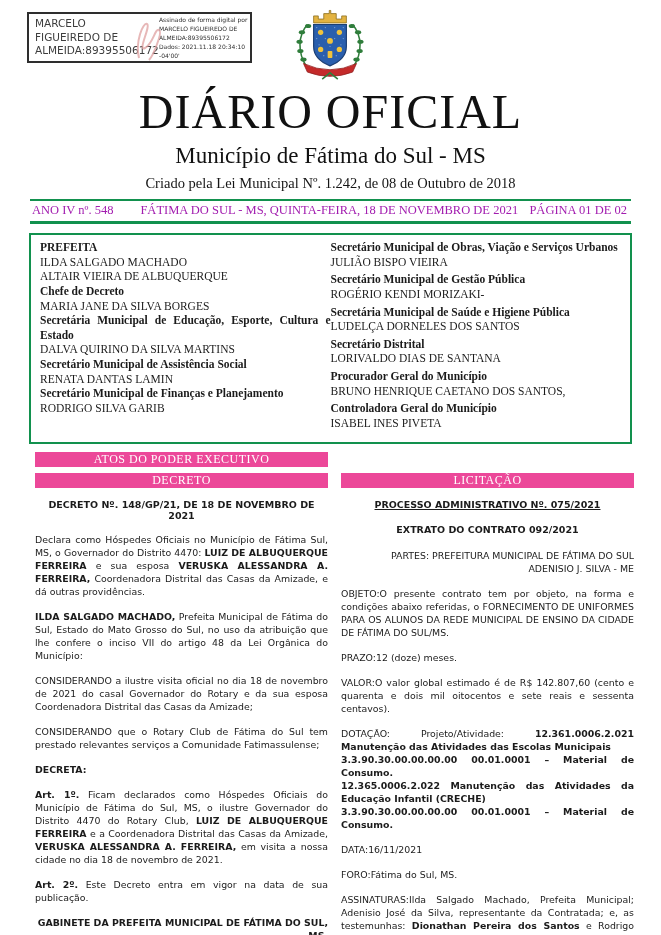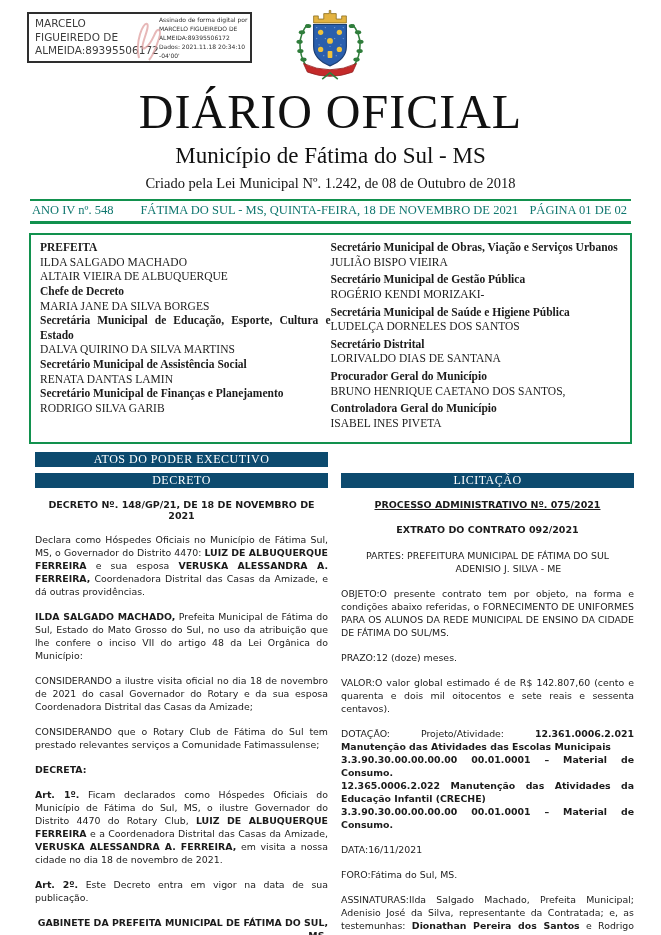--- a/index.html
+++ b/index.html
@@ -32,37 +32,37 @@
   .masthead { padding-top:88px; text-align:center; font-family:"Liberation Serif", serif; color:#111; }
   .m-title { font-size:48px; line-height:1.02; letter-spacing:1px; }
   .m-sub   { font-size:23px; line-height:1.1; margin-top:6px; }
   .m-tag   { font-size:14.5px; margin-top:7px; color:#151515;font-family:Liberation Serif, serif; }
 
   
   .infobar {
     margin:7px 30px 0 30px;
     border-top:2px solid #12914e; border-bottom:3px solid #12914e;
     display:flex; align-items:baseline; padding:2px 4px 3px 2px;
-    font-family:"Liberation Serif", serif; font-size:12.5px; color:#0f766e;
+    font-family:"Liberation Serif", serif; font-size:12.5px; color:#a21caf;
   }
   .ib-date { flex:1; margin-left:27px; }
   .ib-page { text-align:right; }
 
   
   .officials {
     margin:9px 29px 0 29px; border:2px solid #12914e;
     display:flex; padding:5px 9px 9px 9px; box-sizing:border-box;
   }
   .off-col { width:50%; font-family:"Liberation Serif", serif; font-size:11.5px; line-height:1.27; }
   .off-role { font-weight:bold; text-align:justify; }
   .off-entry.gap { margin-bottom:3px; }
 
   
   .bar {
-    height:15px; background:#0c4a6e; color:#ffffff;
+    height:15px; background:#ec4899; color:#ffffff;
     font-family:"Liberation Serif", serif; font-size:12px; line-height:15px;
     text-align:center; letter-spacing:0.5px;
   }
   .bar-atos { width:293px; margin:8px 0 0 35px; }
 
   
   .columns { display:flex; gap:13px; margin:6px 0 0 35px; }
   .col { width:293px; }
 
   .h-decree { font-weight:bold; text-align:center; font-size:9.5px; margin:11px 0 12px 0; }
@@ -219,21 +219,21 @@
           <p class="para"><span class="b">Art. 1º.</span><span> Ficam declarados como Hóspedes Oficiais do Município de Fátima do Sul, MS, o ilustre Governador do Distrito 4470 do Rotary Club, </span><span class="b">LUIZ DE ALBUQUERQUE FERREIRA</span><span> e a Coordenadora Distrital das Casas da Amizade, </span><span class="b">VERUSKA ALESSANDRA A. FERREIRA,</span><span> em visita a nossa cidade no dia 18 de novembro de 2021.</span></p>
           <p class="para"><span class="b">Art. 2º.</span><span> Este Decreto entra em vigor na data de sua publicação.</span></p>
           <p class="para" style="text-align: right;"><span class="b">GABINETE DA PREFEITA MUNICIPAL DE FÁTIMA DO SUL, MS,</span></p>
         </div>
     </div>
     <div class="col">
       <div class="bar">LICITAÇÃO</div>
       <div class="h-proc">PROCESSO ADMINISTRATIVO Nº. 075/2021</div>
       <div class="h-extr">EXTRATO DO CONTRATO 092/2021</div>
       <div>
-          <p class="para" style="text-align: center; white-space: pre-wrap;"><span>PARTES: PREFEITURA MUNICIPAL DE FÁTIMA DO SUL
+          <p class="para" style="text-align: right; white-space: pre-wrap;"><span>PARTES: PREFEITURA MUNICIPAL DE FÁTIMA DO SUL
               ADENISIO J. SILVA - ME</span></p>
           <p class="para"><span>OBJETO:O presente contrato tem por objeto, na forma e condições abaixo referidas, o FORNECIMENTO DE UNIFORMES PARA OS ALUNOS DA REDE MUNICIPAL DE ENSINO DA CIDADE DE FÁTIMA DO SUL/MS.</span></p>
           <p class="para"><span>PRAZO:12 (doze) meses.</span></p>
           <p class="para"><span>VALOR:O valor global estimado é de R$ 142.807,60 (cento e quarenta e dois mil oitocentos e sete reais e sessenta centavos).</span></p>
           <p class="para" style="margin-bottom: 0px;"><span>DOTAÇÃO: Projeto/Atividade: </span><span class="b">12.361.0006.2.021 Manutenção das Atividades das Escolas Municipais</span></p>
           <p class="para" style="margin-bottom: 0px;"><span class="b">3.3.90.30.00.00.00.00 00.01.0001 – Material de Consumo.</span></p>
           <p class="para" style="margin-bottom: 0px;"><span class="b">12.365.0006.2.022 Manutenção das Atividades da Educação Infantil (CRECHE)</span></p>
           <p class="para"><span class="b">3.3.90.30.00.00.00.00 00.01.0001 – Material de Consumo.</span></p>
           <p class="para"><span>DATA:16/11/2021</span></p>
           <p class="para"><span>FORO:Fátima do Sul, MS.</span></p>

